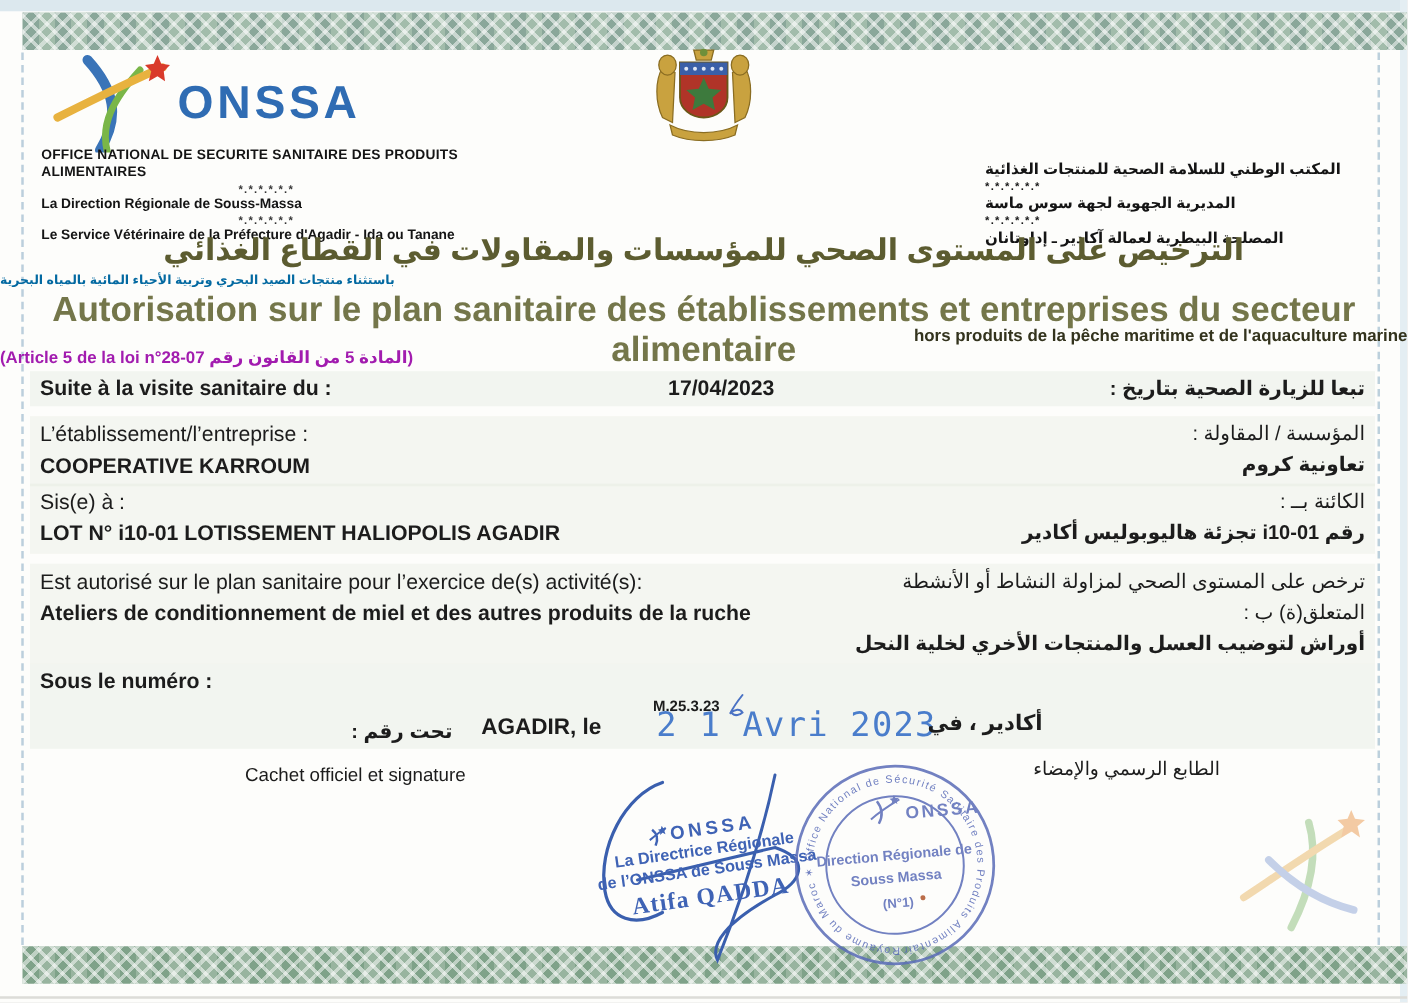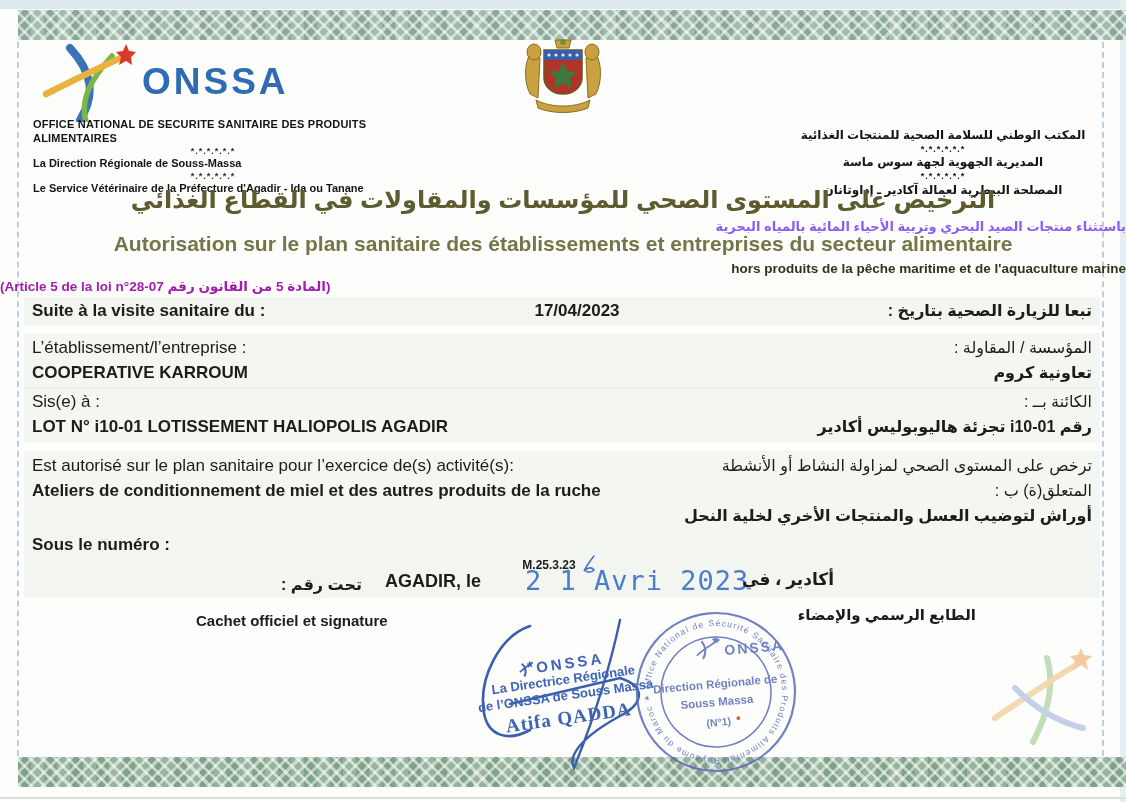--- a/index.html
+++ b/index.html
@@ -31,26 +31,26 @@
   
   .onssa-logo{position:absolute;left:40px;top:42px;display:flex;align-items:center;}
   .onssa-word{font-size:37px;font-weight:bold;color:#2f6cb3;letter-spacing:3px;margin-left:-2px;}
   .org-block{position:absolute;left:33px;top:118px;width:420px;text-align:left;font-size:11px;font-weight:bold;color:#141414;line-height:1.25;}
   .org-block .sep{text-align:center;font-size:9px;letter-spacing:1px;color:#333;width:360px;}
   .org-block .l1{letter-spacing:.2px;}
   .coat{position:absolute;left:516px;top:38px;filter:blur(.3px);}
   .mv-logo{position:absolute;right:60px;top:40px;width:210px;text-align:center;}
   .mv-ar{font-size:14px;font-weight:bold;color:#2c5b2c;direction:rtl;margin-top:-2px;}
   .mv-lat{font-size:11px;font-weight:bold;color:#2c5b2c;letter-spacing:3px;}
-  .org-block-ar{position:absolute;right:28px;top:128px;width:310px;text-align:center;direction:rtl;font-size:12px;font-weight:bold;color:#141414;line-height:1.3;}
+  .org-block-ar{position:absolute;right:28px;top:128px;width:310px;text-align:left;direction:rtl;font-size:12px;font-weight:bold;color:#141414;line-height:1.3;}
   .org-block-ar .sep{font-size:9px;letter-spacing:1px;direction:ltr;}
   
   .title-ar{position:absolute;left:0;width:1126px;top:186px;text-align:center;direction:rtl;font-size:24px;font-weight:bold;color:#5c5c30;}
-  .subtitle-ar{position:absolute;left:0;width:1126px;top:219px;text-align:right;direction:rtl;font-size:13px;font-weight:bold;color:#8b5cf6;}
-  .title-fr{position:absolute;left:0;width:1126px;top:232px;text-align:center;font-size:21px;font-weight:bold;color:#74764a;}
+  .subtitle-ar{position:absolute;left:0;width:1126px;top:219px;text-align:left;direction:rtl;font-size:10px;font-weight:bold;color:#0369a1;}
+  .title-fr{position:absolute;left:0;width:1126px;top:232px;text-align:center;font-size:28px;font-weight:bold;color:#74764a;}
   .subtitle-fr1{position:absolute;left:0;width:1126px;top:261px;text-align:right;font-size:13.5px;font-weight:bold;color:#33331d;}
   .subtitle-fr2{position:absolute;left:0;width:1126px;top:278px;font-size:13.5px;font-weight:bold;color:#a21caf;}
   
   .row{position:absolute;left:24px;width:1076px;display:flex;background:rgba(212,224,206,.25);padding:4px 8px;box-sizing:border-box;}
   .row .fr{font-size:17px;}
   .row .fr.b, .row .val, .row .ar.b, .fval, .aval{font-weight:bold;}
   .row .val{flex:1;text-align:center;font-size:17px;}
   .row .ar{direction:rtl;text-align:right;font-size:16px;}
   .row1{top:297px;gap:44px;}  .row1 .fr{width:360px;} .row1 .ar{width:330px;}
   .pair{position:absolute;left:24px;width:1076px;display:flex;justify-content:space-between;background:rgba(212,224,206,.22);padding:3px 8px;box-sizing:border-box;}
@@ -60,22 +60,22 @@
   .aval{display:block;}
   .pair2{top:333px;} .pair3{top:387px;} .pair4{top:451px;}
   .row5{top:531px;flex-direction:column;} .row5 .fr{width:360px;} .row5 .ar{width:330px;font-weight:bold;}
   .numwrap{flex:1;text-align:center;font-size:12px;font-weight:bold;}
   .penmark{display:inline-block;vertical-align:-6px;margin-left:4px;}
   
   .issue-line{position:absolute;left:0;top:565px;width:1126px;height:40px;padding-left:29px;}
   .agadir{position:absolute;left:385px;top:6px;font-size:18px;font-weight:bold;}
   .datestamp{position:absolute;left:525px;top:0;font-size:27px;color:#4a7dcb;font-family:"DejaVu Sans Mono","Liberation Mono",monospace;letter-spacing:1px;}
   .agadir-ar{position:absolute;left:742px;top:4px;font-size:17px;font-weight:bold;direction:rtl;}
-  .seal-fr{position:absolute;left:196px;top:612px;font-size:15px;font-weight:bold;}
-  .seal-ar{position:absolute;right:150px;top:606px;font-size:15px;font-weight:bold;direction:rtl;}
+  .seal-fr{position:absolute;left:196px;top:612px;font-size:15px;font-weight:normal;}
+  .seal-ar{position:absolute;right:150px;top:606px;font-size:15px;font-weight:normal;direction:rtl;}
   
   .sig{position:absolute;left:470px;top:618px;}
   .ink-stamp{position:absolute;left:455px;top:655px;width:220px;text-align:center;color:#3f63b5;transform:rotate(-8deg);font-weight:bold;}
   .ink-stamp .mini{display:flex;align-items:center;justify-content:center;gap:2px;font-size:15px;letter-spacing:3px;}
   .ink-stamp .l{font-size:13px;line-height:1.25;}
   .ink-stamp .nm{font-size:19px;letter-spacing:1px;font-family:"Liberation Serif","DejaVu Serif",serif;margin-top:2px;}
   .round-stamp{position:absolute;left:632px;top:608px;opacity:.85;transform:rotate(-5deg);}
   .watermark{position:absolute;left:985px;top:640px;opacity:.6;}
 </style>
 </head>

